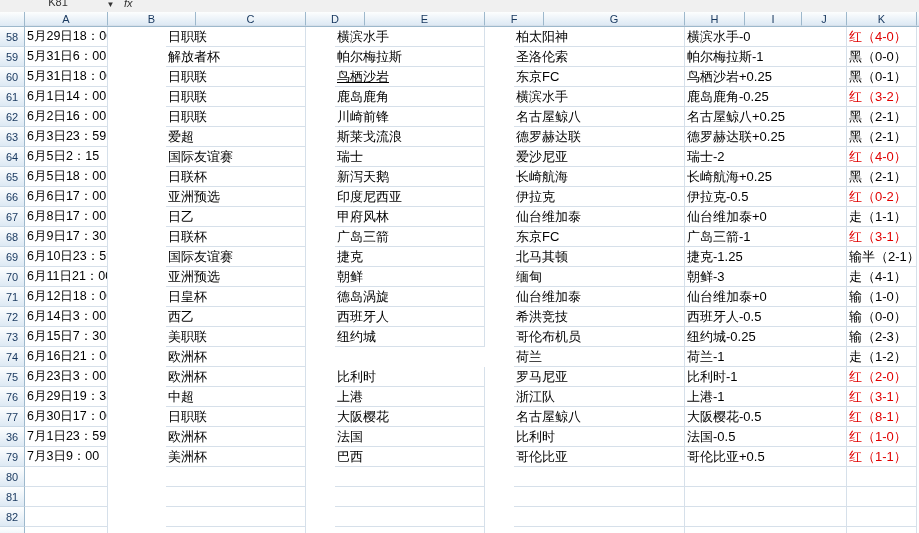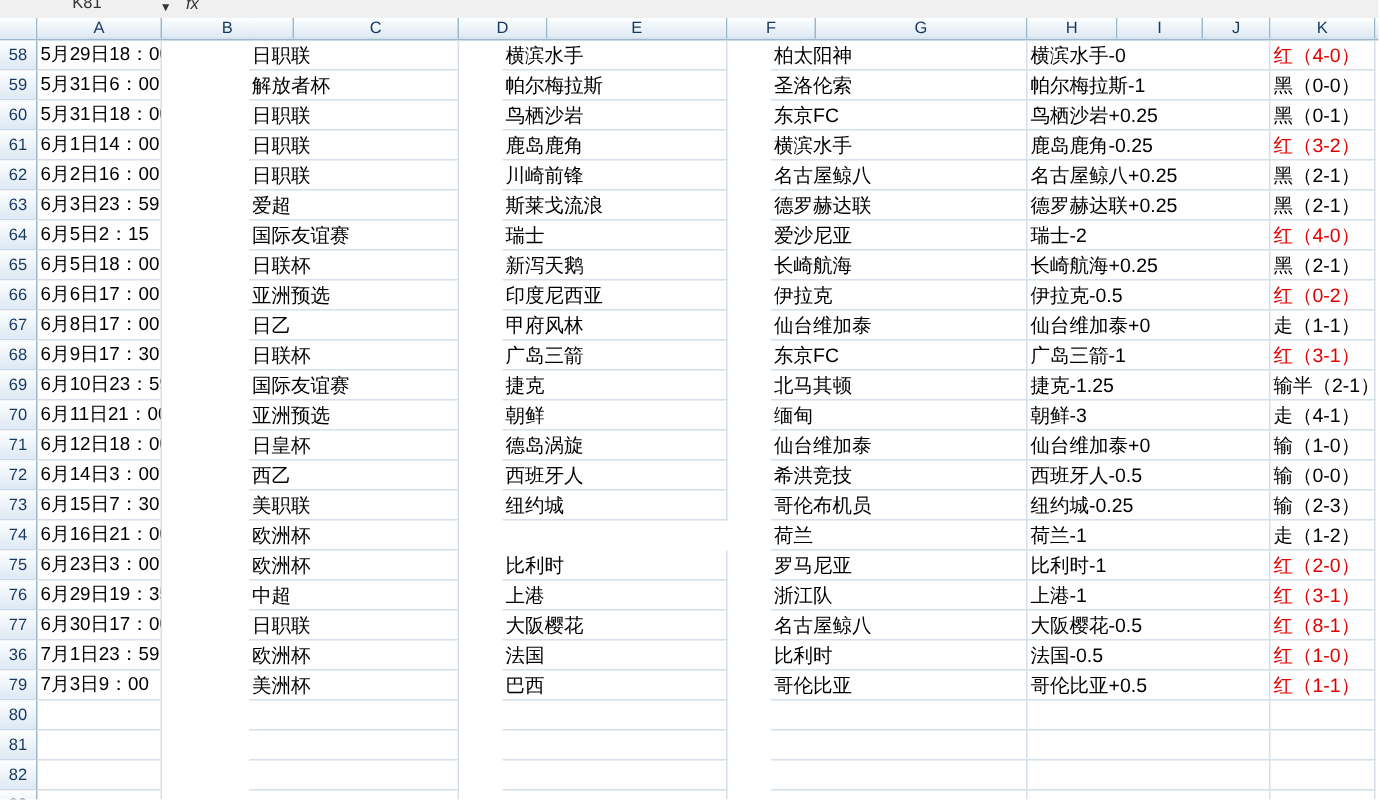--- a/index.html
+++ b/index.html
@@ -124,21 +124,21 @@
         <div class="cell" style="left: 335px; width: 150px;">帕尔梅拉斯</div>
         <div class="cell" style="left: 166px; width: 140px;">解放者杯</div>
         <div class="cell" style="left: 514px; width: 171px;">圣洛伦索</div>
         <div class="cell" style="left: 685px; width: 162px;">帕尔梅拉斯-1</div>
         <div class="cell blk" style="left: 847px; width: 70px;">黑（0-0）</div>
       </div>
       <div class="row" style="top: 40px;">
         <div class="rowhdr">60</div>
         <div class="cell c-a" style="left: 25px; width: 83px;">5月31日18：00</div>
         <div class="cell" style="left: 166px; width: 140px;">日职联</div>
-        <div class="cell" style="left: 335px; width: 150px;">鸟栖沙岩</div>
+        <div class="cell" style="left: 335px; width: 150px; text-decoration: underline;">鸟栖沙岩</div>
         <div class="cell" style="left: 514px; width: 171px;">东京FC</div>
         <div class="cell" style="left: 685px; width: 162px;">鸟栖沙岩+0.25</div>
         <div class="cell blk" style="left: 847px; width: 70px;">黑（0-1）</div>
       </div>
       <div class="row" style="top: 60px;">
         <div class="rowhdr">61</div>
         <div class="cell c-a" style="left: 25px; width: 83px;">6月1日14：00</div>
         <div class="cell" style="left: 166px; width: 140px;">日职联</div>
         <div class="cell" style="left: 335px; width: 150px;">鹿岛鹿角</div>
         <div class="cell" style="left: 514px; width: 171px;">横滨水手</div>

